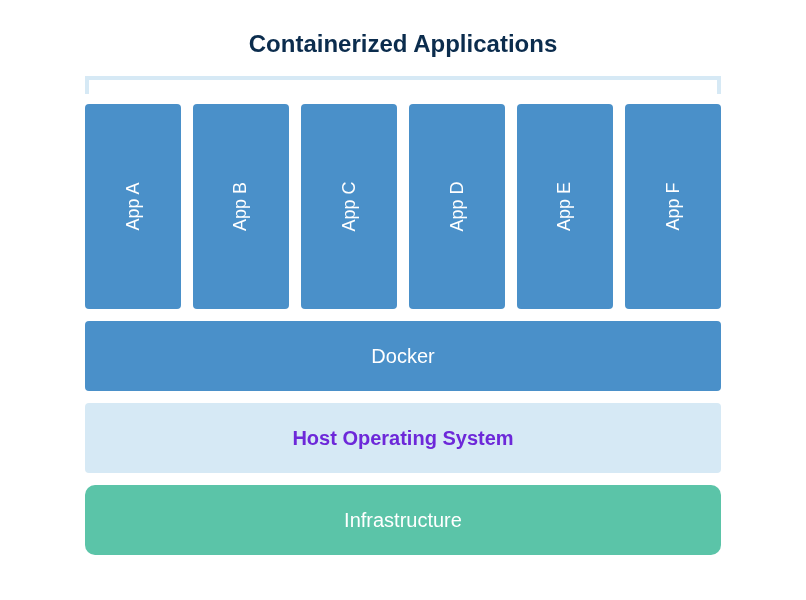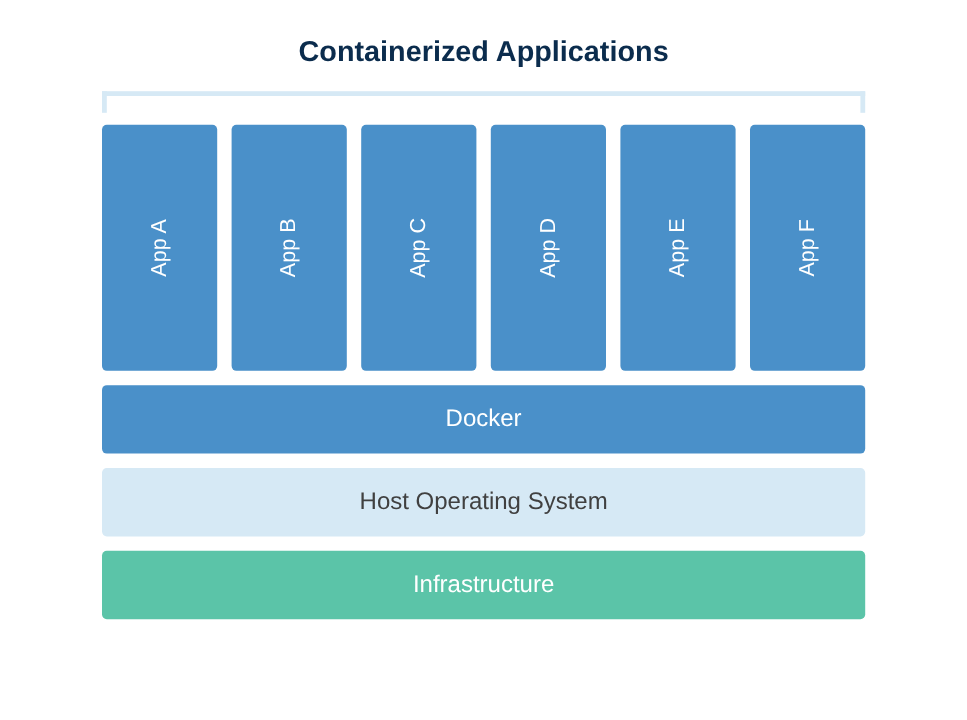--- a/index.html
+++ b/index.html
@@ -48,39 +48,41 @@
     }
     .app-label {
       color: #ffffff;
       font-size: 18px;
       font-weight: 400;
       transform: rotate(-90deg);
       white-space: nowrap;
     }
     .layer {
       width: 100%;
-      height: 57px;
+      height: 70px;
       border-radius: 4px;
       display: flex;
       align-items: center;
       justify-content: center;
       font-size: 20px;
       font-weight: 400;
       margin-bottom: 12px;
     }
     .layer:last-child {
       margin-bottom: 0;
+      border-radius: 10px;
     }
     .layer-docker {
       background: #4a90c9;
       color: #ffffff;
     }
     .layer-host {
       background: #d6e9f5;
-      color: #404040;
+      color: #6d28d9;
+      font-weight: bold;
     }
     .layer-infra {
       background: #5bc4a8;
       color: #ffffff;
     }
   </style>
 </head>
 <body>
 
 <div class="title">Containerized Applications</div>

